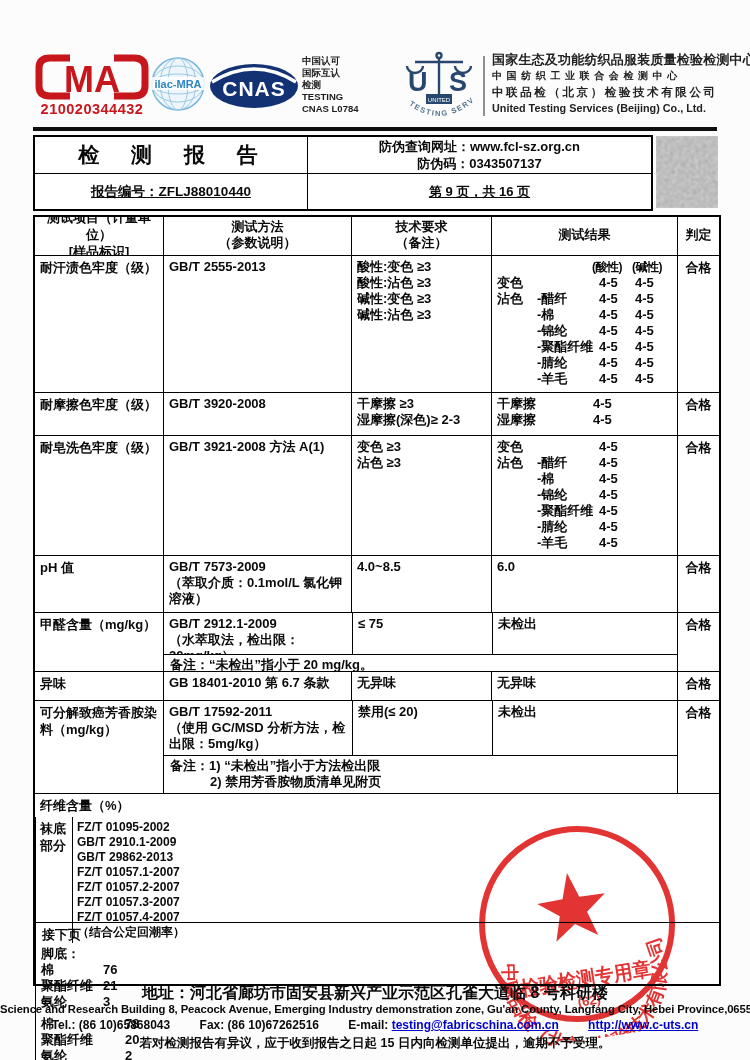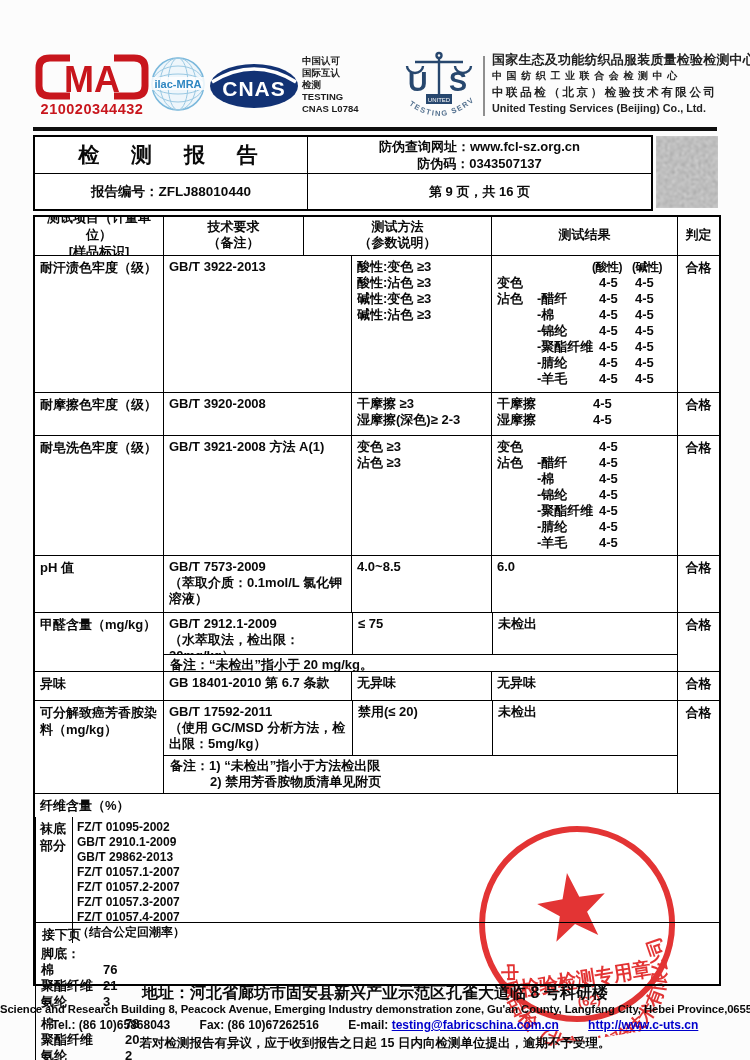--- a/index.html
+++ b/index.html
@@ -22,21 +22,21 @@
   #org .ol:nth-child(3){font-size:11.5px;letter-spacing:2.6px;}
   #org .ol:nth-child(4){font-size:10.8px;}
 
   .rule{left:33px;top:127px;width:684px;height:4px;background:#0e0e0e;}
 
   
   .title-tbl{left:33px;top:135px;width:620px;height:76px;border:2px solid #000;background:#fff;
              display:grid;grid-template-columns:272px 1fr;grid-template-rows:1fr 1fr;box-sizing:border-box;}
   .tt{display:flex;align-items:center;justify-content:center;box-sizing:border-box;text-align:center;}
   .tt.bl{border-left:1.5px solid #000;}
-  .tt.bt{border-top:1.5px solid #000;}
+  .tt.bt{border-top:1.5px solid #000;text-decoration:underline;}
   .tt-title{font-size:21px;font-weight:700;letter-spacing:13px;padding-left:7px;}
   .tt-anti{flex-direction:column;font-size:13px;font-weight:600;line-height:17px;}
   .tt-repno{font-size:13.5px;font-weight:700;}
   .tt-page{font-size:13px;font-weight:600;}
 
   .qr{left:656px;top:136px;width:62px;height:72px;}
 
   
   .tbl{left:33px;top:215px;width:684px;border:2px solid #000;background:#fff;box-sizing:content-box;}
   .tr{display:flex;border-top:1px solid #000;box-sizing:border-box;align-items:stretch;}
@@ -184,39 +184,39 @@
     <rect width="62" height="72" filter="url(#qrn)" opacity="0.85"></rect>
   </svg>
 
   <div class="abs tbl">
 
     <div class="tr h38">
       <div class="td c1 th">
         <div>测试项目（计量单位）</div>
           <div>[样品标识]</div>
       </div>
+      <div class="td c2 th">
+        <div>测试方法</div>
+          <div>（参数说明）</div>
+      </div>
       <div class="td c3 th">
         <div>技术要求</div>
           <div>（备注）</div>
       </div>
-      <div class="td c2 th">
-        <div>测试方法</div>
-          <div>（参数说明）</div>
-      </div>
       <div class="td c4 th">
         <div>测试结果</div>
       </div>
       <div class="td c5 th">
         <div>判定</div>
       </div>
     </div>
 
     <div class="tr h137">
       <div class="td c1">耐汗渍色牢度（级）</div>
-      <div class="td c2">GB/T 3922-2013</div>
+      <div class="td c2">GB/T 2555-2013</div>
       <div class="td c3">
           <div class="rq">酸性:变色 ≥3</div>
           <div class="rq">酸性:沾色 ≥3</div>
           <div class="rq">碱性:变色 ≥3</div>
           <div class="rq">碱性:沾色 ≥3</div>
         </div>
       <div class="td c4">
         <div class="res-head">
           <span>(酸性)</span>
             <span>(碱性)</span>

